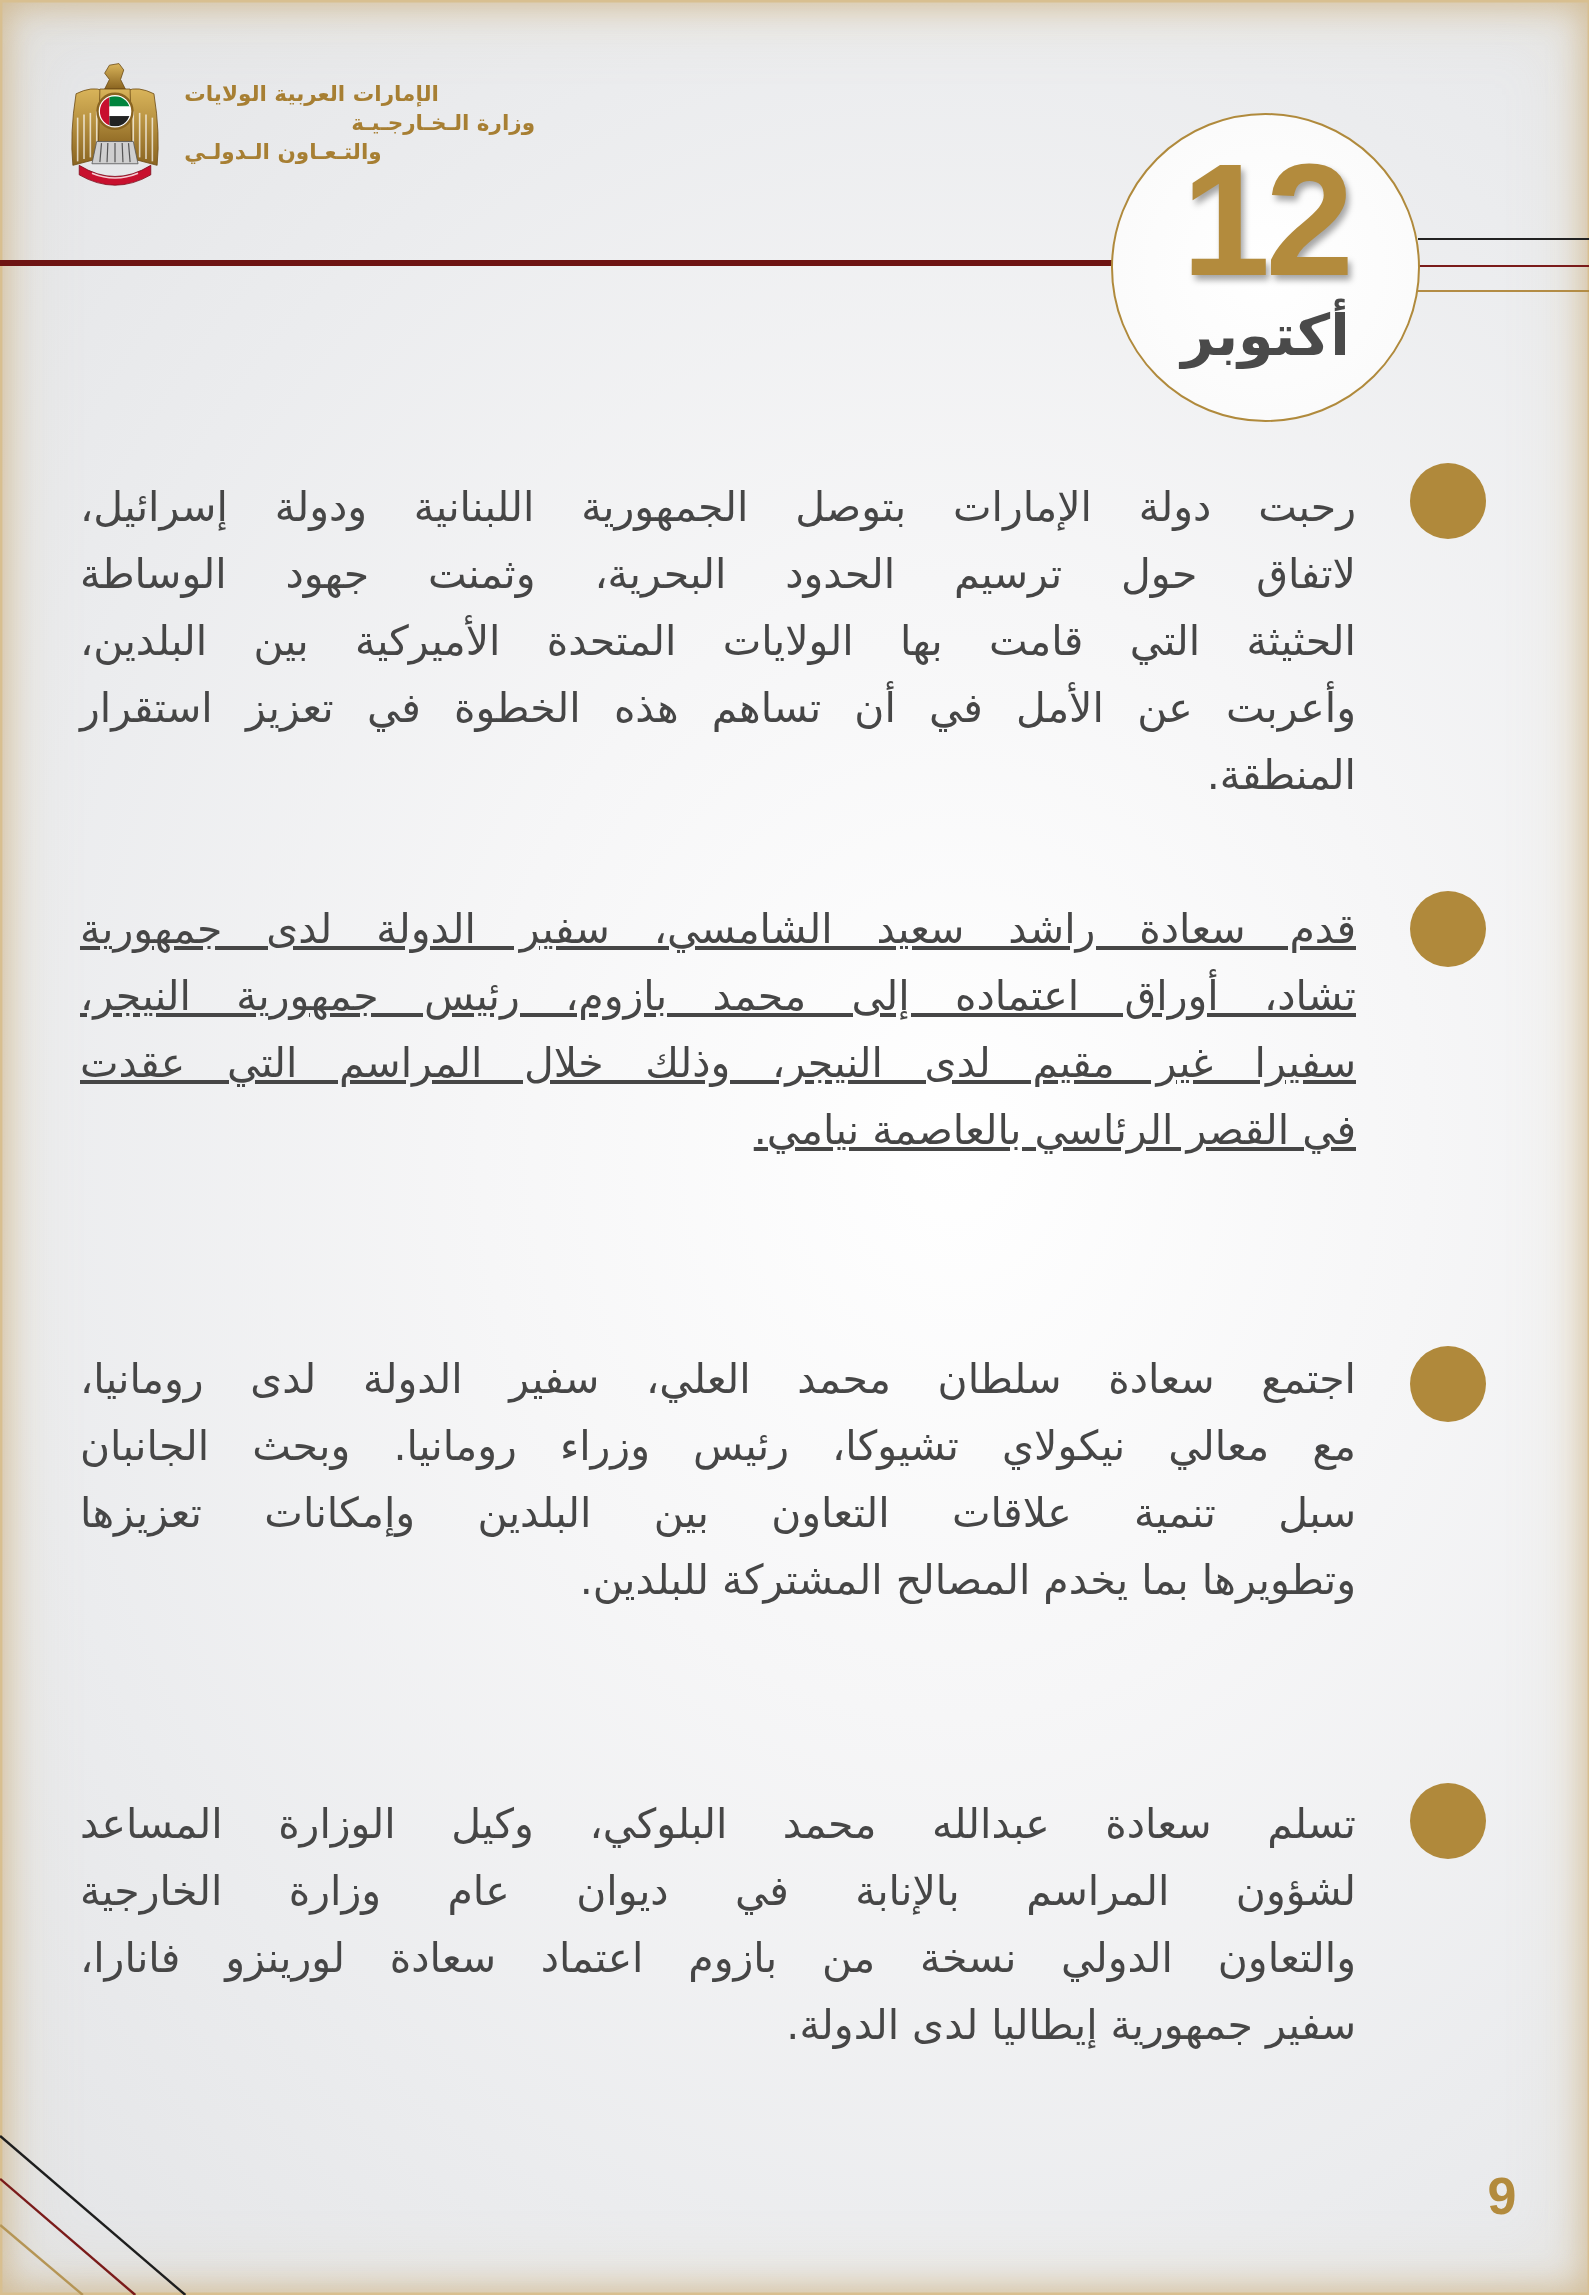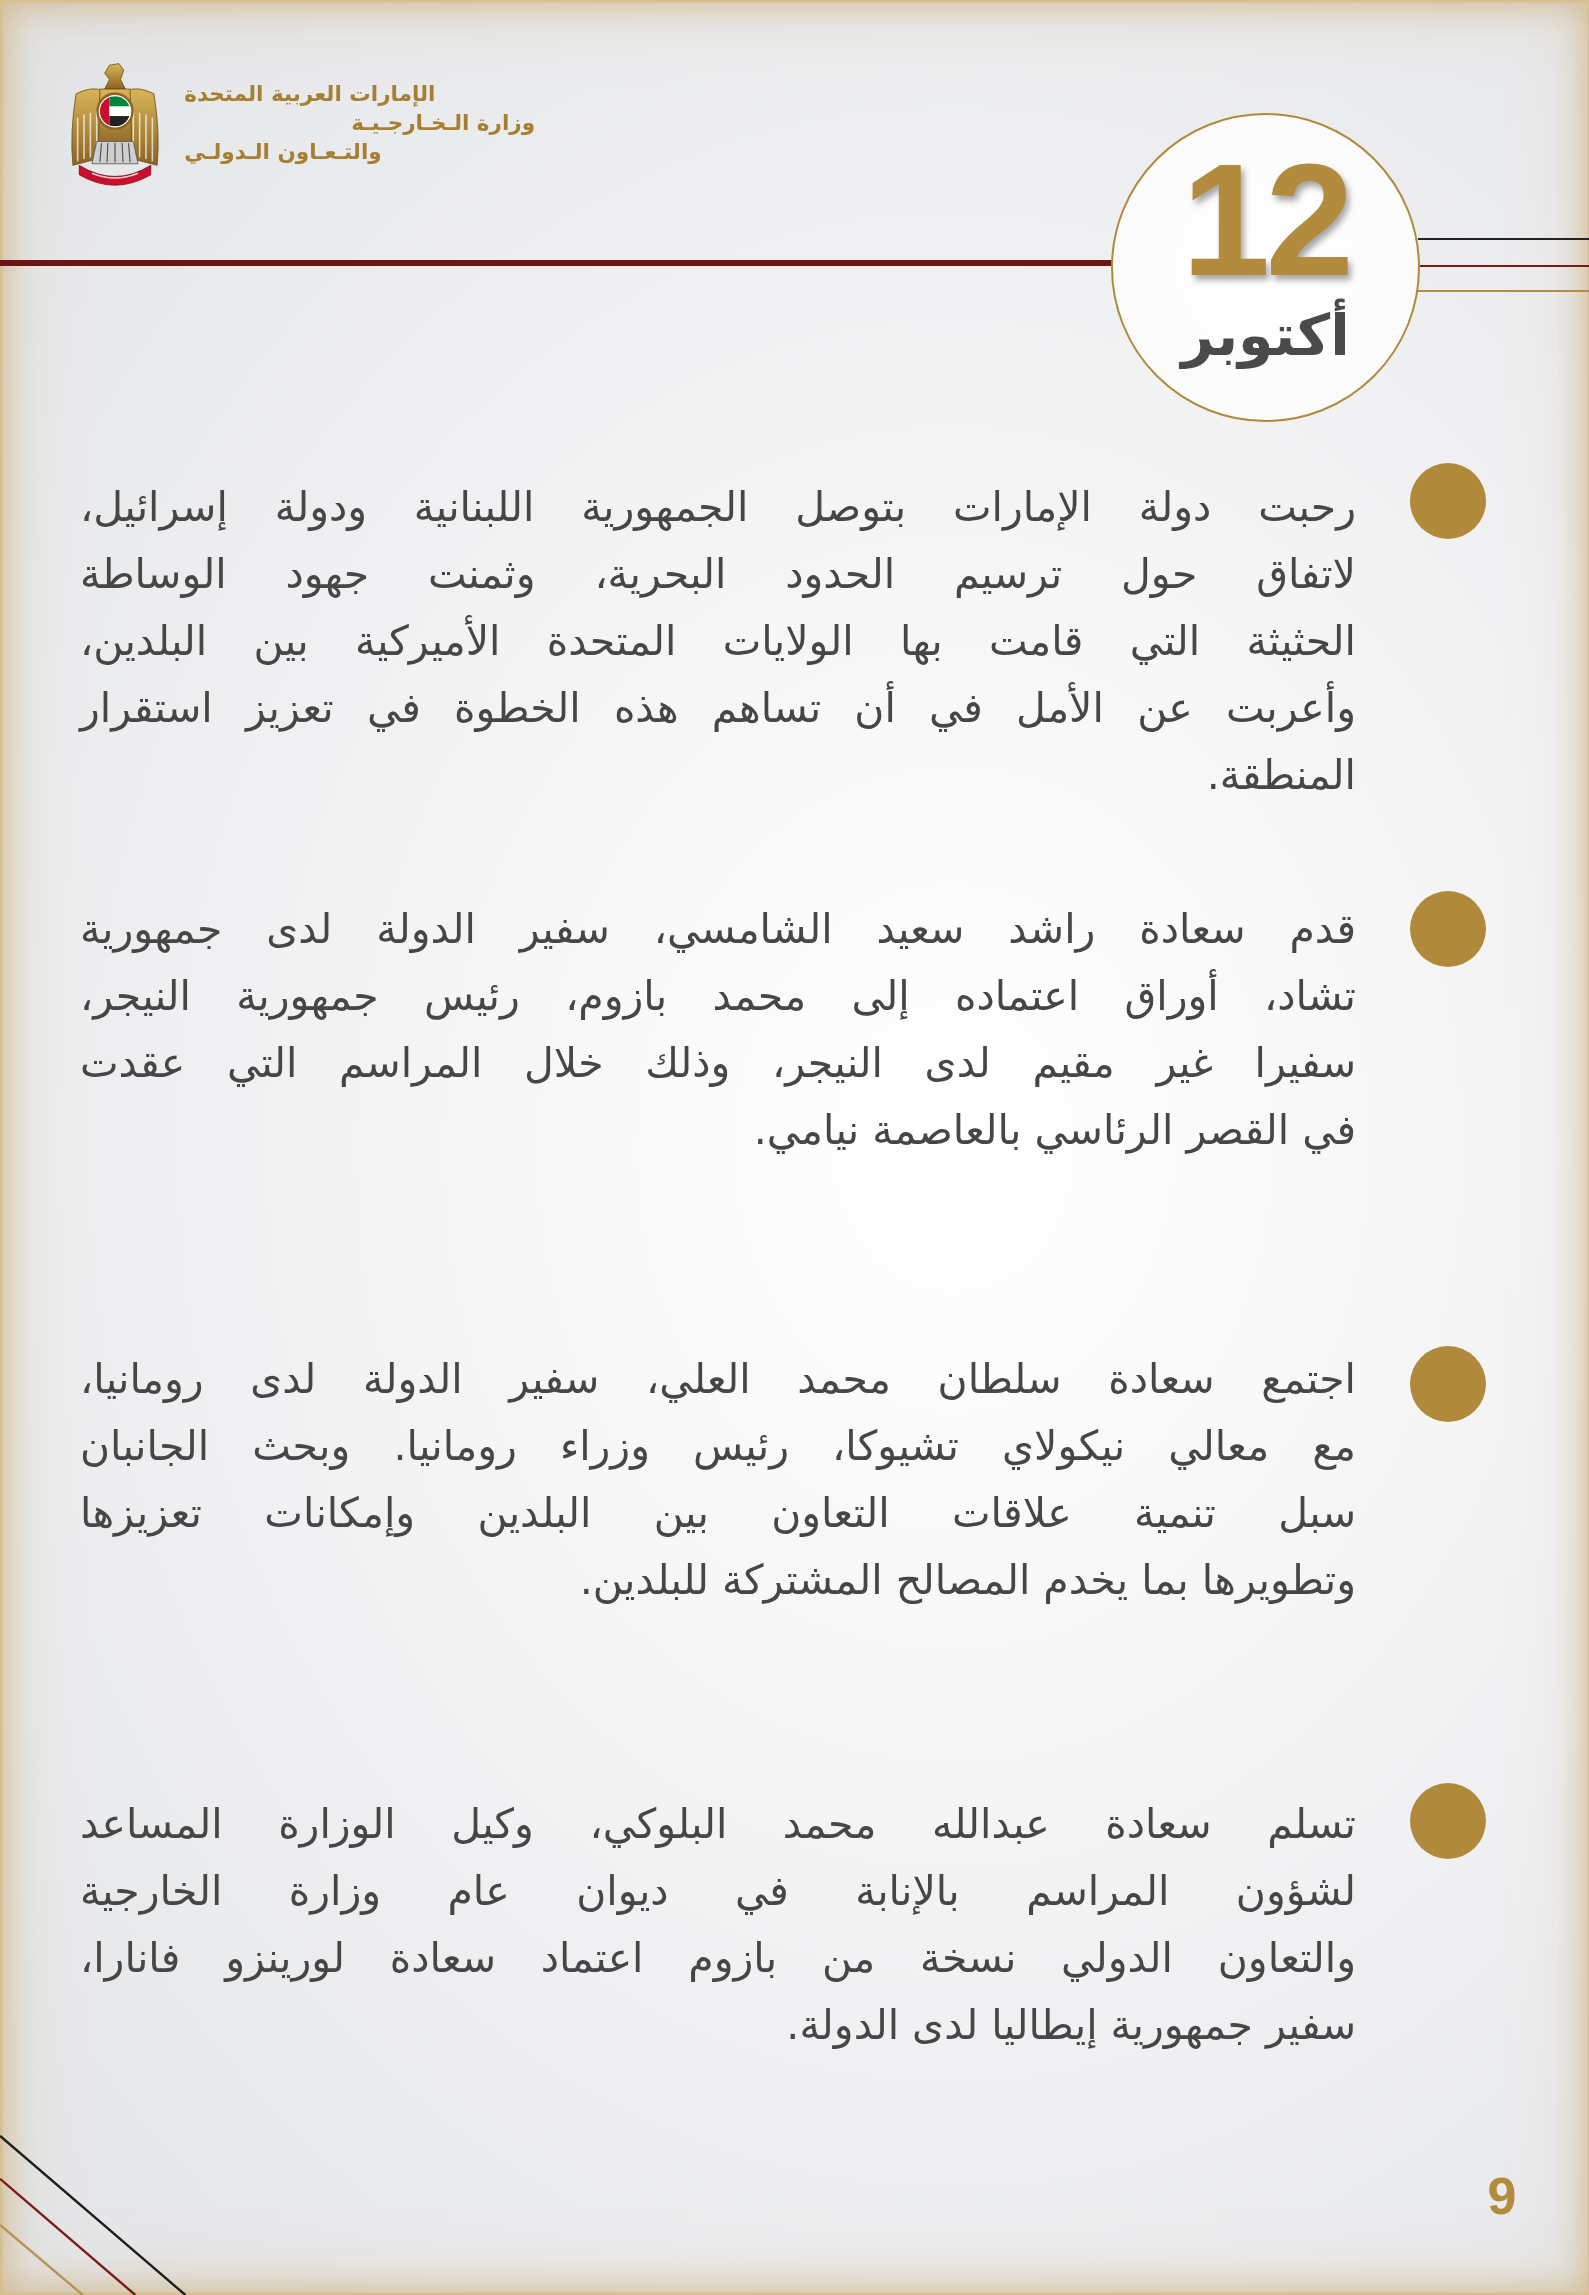--- a/index.html
+++ b/index.html
@@ -122,21 +122,21 @@
       <rect x="52" y="56" width="28" height="12" fill="#ffffff"></rect>
       <rect x="52" y="68" width="28" height="13" fill="#222"></rect>
     </g>
 
     <path d="M14 130 Q59 158 104 130 L104 142 Q59 168 14 142 Z" fill="#c8102e" stroke="#7a0b1a" stroke-width="1"></path>
     <path d="M30 140 Q59 152 88 140" stroke="#fff" stroke-width="2" fill="none" opacity="0.8"></path>
   </svg>
 </div>
 
 <div class="org-name">
-  <div class="l1">الإمارات العربية المتحدة</div>
+  <div class="l1">الإمارات العربية الولايات</div>
   <div class="l2">وزارة الـخـارجـيـة</div>
   <div class="l3">والتـعـاون الـدولـي</div>
 </div>
 
 <div class="hbar"></div>
 <div class="rline black"></div>
 <div class="rline red"></div>
 <div class="rline gold"></div>
 
 <div class="date-circle">
@@ -150,21 +150,21 @@
     <span class="line">رحبت دولة الإمارات بتوصل الجمهورية اللبنانية ودولة إسرائيل،</span>
     <span class="line">لاتفاق حول ترسيم الحدود البحرية، وثمنت جهود الوساطة</span>
     <span class="line">الحثيثة التي قامت بها الولايات المتحدة الأميركية بين البلدين،</span>
     <span class="line">وأعربت عن الأمل في أن تساهم هذه الخطوة في تعزيز استقرار</span>
     <span class="line last">المنطقة.</span>
   </div>
 </div>
 
 <div class="item" style="top:891px;">
   <div class="bullet" style="top:0;"></div>
-  <div class="para" style="top:4.8px;">
+  <div class="para" style="top:4.8px;text-decoration:underline;">
     <span class="line">قدم سعادة راشد سعيد الشامسي، سفير الدولة لدى جمهورية</span>
     <span class="line">تشاد، أوراق اعتماده إلى محمد بازوم، رئيس جمهورية النيجر،</span>
     <span class="line">سفيرا غير مقيم لدى النيجر، وذلك خلال المراسم التي عقدت</span>
     <span class="line last">في القصر الرئاسي بالعاصمة نيامي.</span>
   </div>
 </div>
 
 <div class="item" style="top:1346px;">
   <div class="bullet" style="top:0;"></div>
   <div class="para" style="top:0px;">

